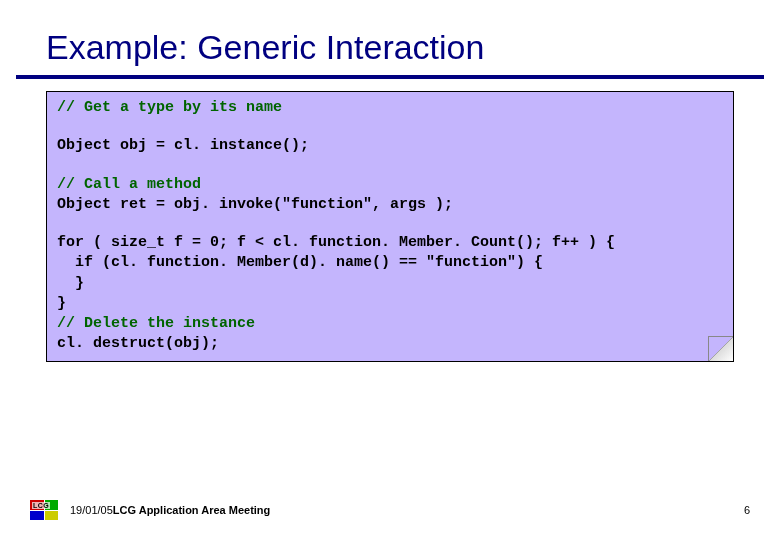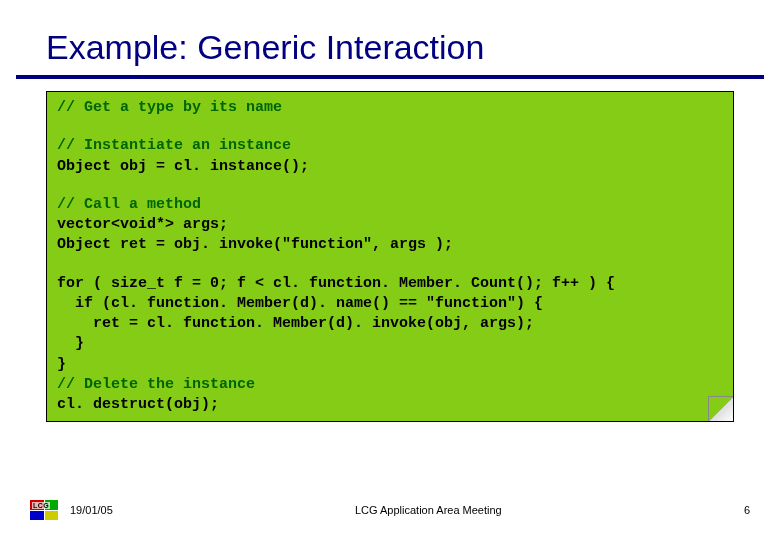--- a/index.html
+++ b/index.html
@@ -24,21 +24,21 @@
     padding: 12px 30px 8px 30px;
   }
   .title-underline {
     height: 4px;
     background: #000080;
     margin: 0 0 12px 0;
   }
   .code-box {
     margin: 0 30px;
     border: 1px solid #000;
-    background: #84cc16;
+    background: #c4b5fd;
     position: relative;
     padding: 6px 10px 6px 10px;
   }
   .code-box::after {
     content: "";
     position: absolute;
     right: 0;
     bottom: 0;
     width: 24px;
     height: 24px;
@@ -94,43 +94,40 @@
     top: 2px;
     left: 2px;
     font-size: 7px;
     font-weight: bold;
     color: #000;
     background: rgba(255,255,255,0.7);
     padding: 0 1px;
     letter-spacing: 0.5px;
   }
   .footer-date { flex: 0 0 auto; }
-  .footer-center { flex: 1; text-align: center; }
+  .footer-center { flex: 1; text-align: left; font-weight: bold; }
   .footer-page { flex: 0 0 auto; }
 </style>
 </head>
 <body>
 
 <div class="slide">
   <h1 class="title">Example: Generic Interaction</h1>
   <div class="title-underline"></div>
 
   <div class="code-box">
     <div class="code-line comment">// Get a type by its name</div>
     <div class="blank-line"></div>
-    <div class="code-line comment">// Instantiate an instance</div>
     <div class="code-line">Object obj = cl. instance();</div>
     <div class="blank-line"></div>
     <div class="code-line comment">// Call a method</div>
-    <div class="code-line">vector&lt;void*&gt; args;</div>
     <div class="code-line">Object ret = obj. invoke("function", args );</div>
     <div class="blank-line"></div>
     <div class="code-line">for ( size_t f = 0; f &lt; cl. function. Member. Count(); f++ ) {</div>
     <div class="code-line">  if (cl. function. Member(d). name() == "function") {</div>
-    <div class="code-line">    ret = cl. function. Member(d). invoke(obj, args);</div>
     <div class="code-line">  }</div>
     <div class="code-line">}</div>
     <div class="code-line comment">// Delete the instance</div>
     <div class="code-line">cl. destruct(obj);</div>
   </div>
 
   <div class="footer">
     <div class="footer-logo">
       <div class="grid">
         <div class="c1"></div>

